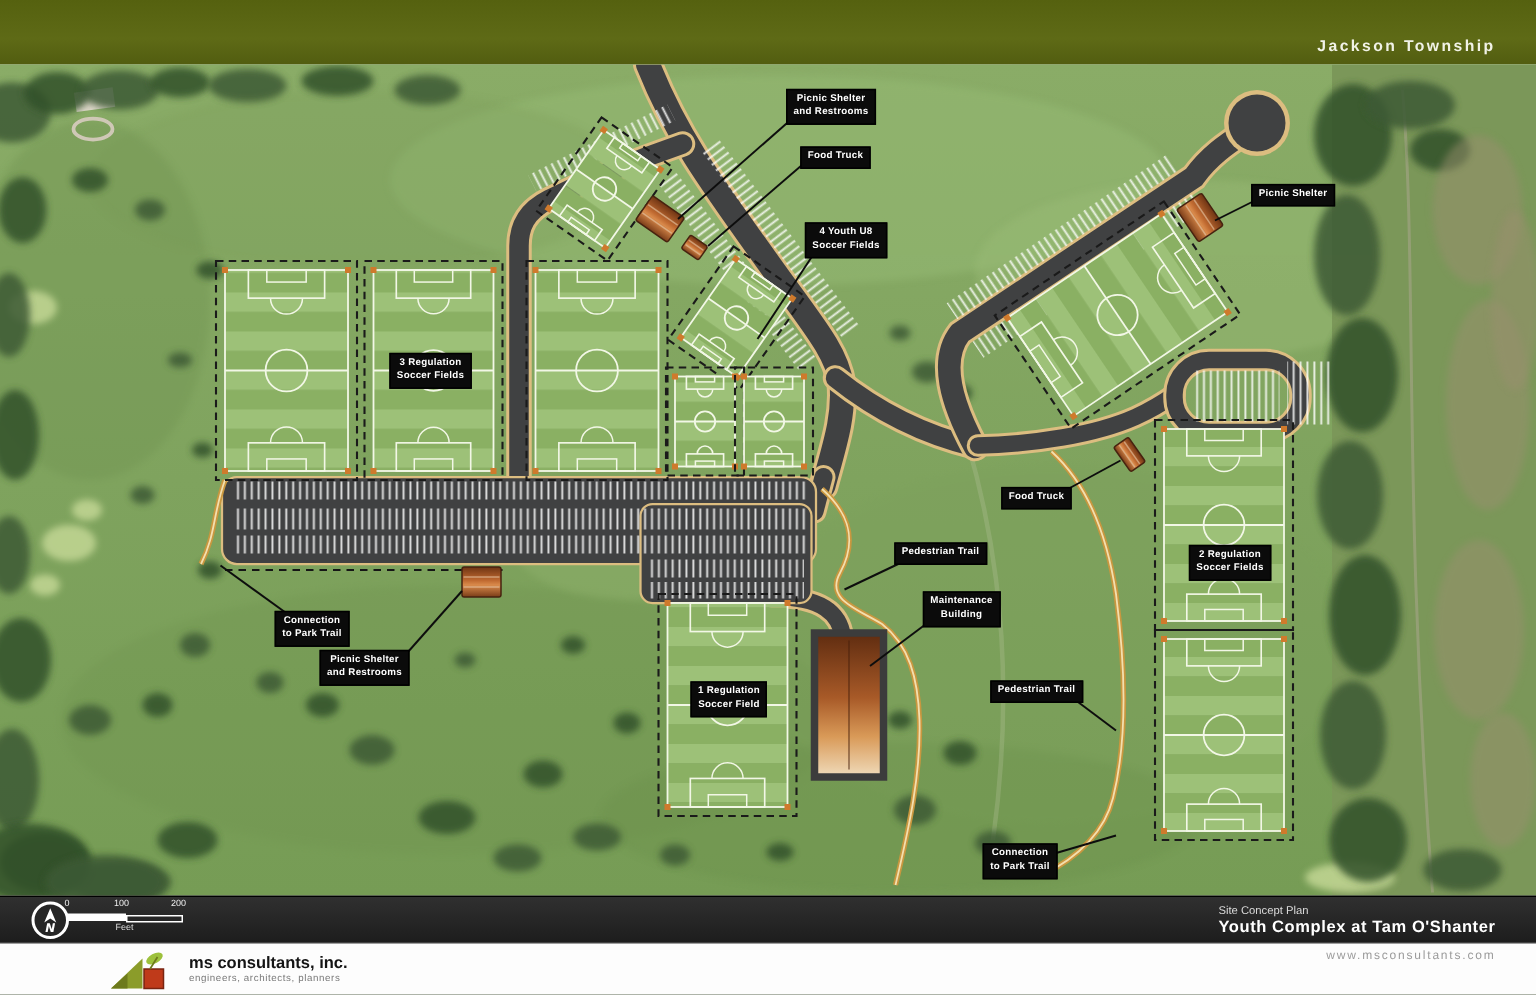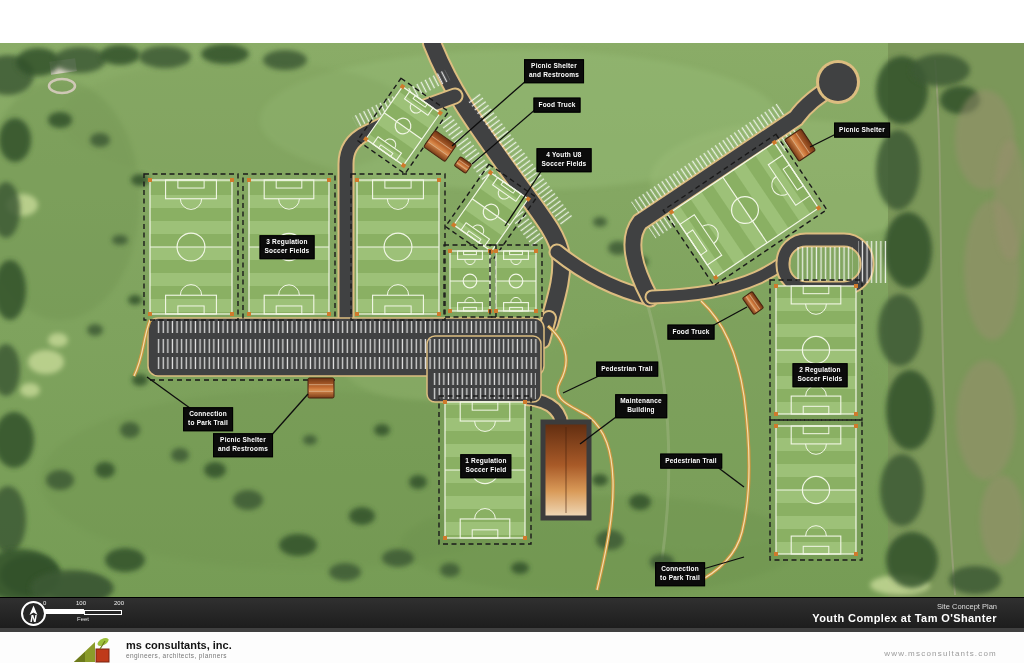--- a/index.html
+++ b/index.html
@@ -21,36 +21,39 @@
     background:linear-gradient(#303030,#1d1d1d);border-top:1px solid #000;box-sizing:border-box;}
   #north-svg{position:absolute;left:20px;top:2px;}
   #scalebar{position:absolute;left:44px;top:2px;width:80px;color:#efefef;}
   #scalebar .ticks{position:relative;height:7px;font-size:6px;}
   #scalebar .ticks span{position:absolute;top:0;}
   #tick0{left:-1px;} #tick100{left:32px;} #tick200{left:70px;}
   #scalebar .bar{position:relative;margin-top:2px;height:5px;width:78px;}
   #bar-fill{position:absolute;left:0;top:0;width:40px;height:5px;background:#fff;}
   #bar-open{position:absolute;left:40px;top:1px;width:36px;height:3px;border:1px solid #fff;}
   #scale-unit{display:block;width:78px;text-align:center;font-size:6px;margin-top:2px;color:#ddd;}
-  #title-right{position:absolute;right:27px;top:4px;text-align:right;color:#fff;}
+  #title-right{position:absolute;right:27px;top:4px;text-align:left;color:#fff;}
   #plan-type{font-size:7.5px;color:#dcdcdc;}
   #project-name{font-size:11px;font-weight:bold;letter-spacing:.4px;margin-top:1px;}
   
-  #footer{position:absolute;left:0;top:628px;width:1024px;height:35px;background:#fdfdfd;border-top:4px solid #404040;box-sizing:border-box;}
+  #footer{position:absolute;left:0;top:628px;width:1024px;height:35px;background:#fdfdfd;border-top:1px solid #404040;box-sizing:border-box;}
   #logo{position:absolute;left:72px;top:3px;}
   #company-block{position:absolute;left:126px;top:7px;}
   #company-name{font-size:11px;font-weight:bold;color:#141414;}
   #company-tagline{font-size:6.5px;color:#787878;letter-spacing:.4px;margin-top:1px;}
-  #website{position:absolute;right:27px;top:17px;font-size:8px;color:#9b9b9b;letter-spacing:1.2px;}
+  #website{position:absolute;right:27px;top:3px;font-size:8px;color:#9b9b9b;letter-spacing:1.2px;}
 </style>
 </head>
 <body>
 
 <div id="page">
 
+  <div id="header">
+    <div id="township">Jackson Township</div>
+  </div>
 
   <div id="map">
     <svg id="plan" width="1024" height="554" viewBox="0 43 1024 554">
       <defs>
         <linearGradient id="grass" x1="0" y1="0" x2="0" y2="1">
           <stop offset="0" stop-color="#8aac67"></stop>
             <stop offset="0.5" stop-color="#7fa35e"></stop>
             <stop offset="1" stop-color="#769c55"></stop>
         </linearGradient>
         <pattern id="turf" patternUnits="userSpaceOnUse" width="40" height="26">

